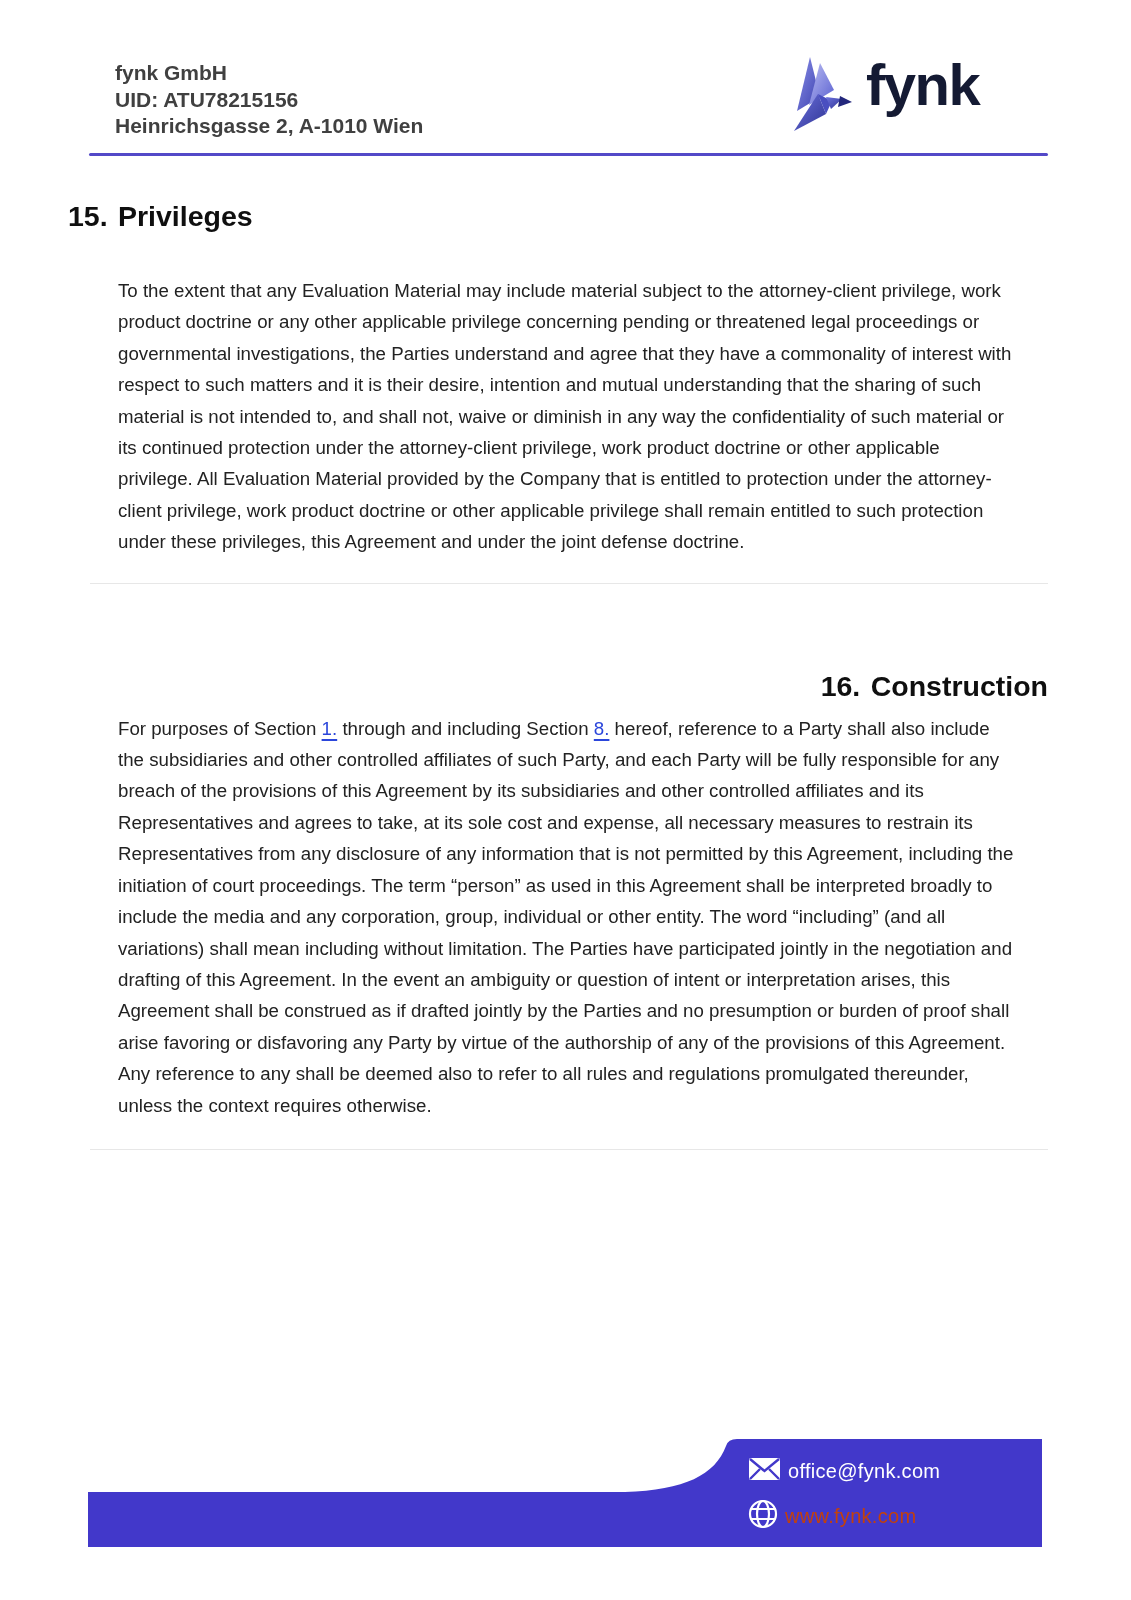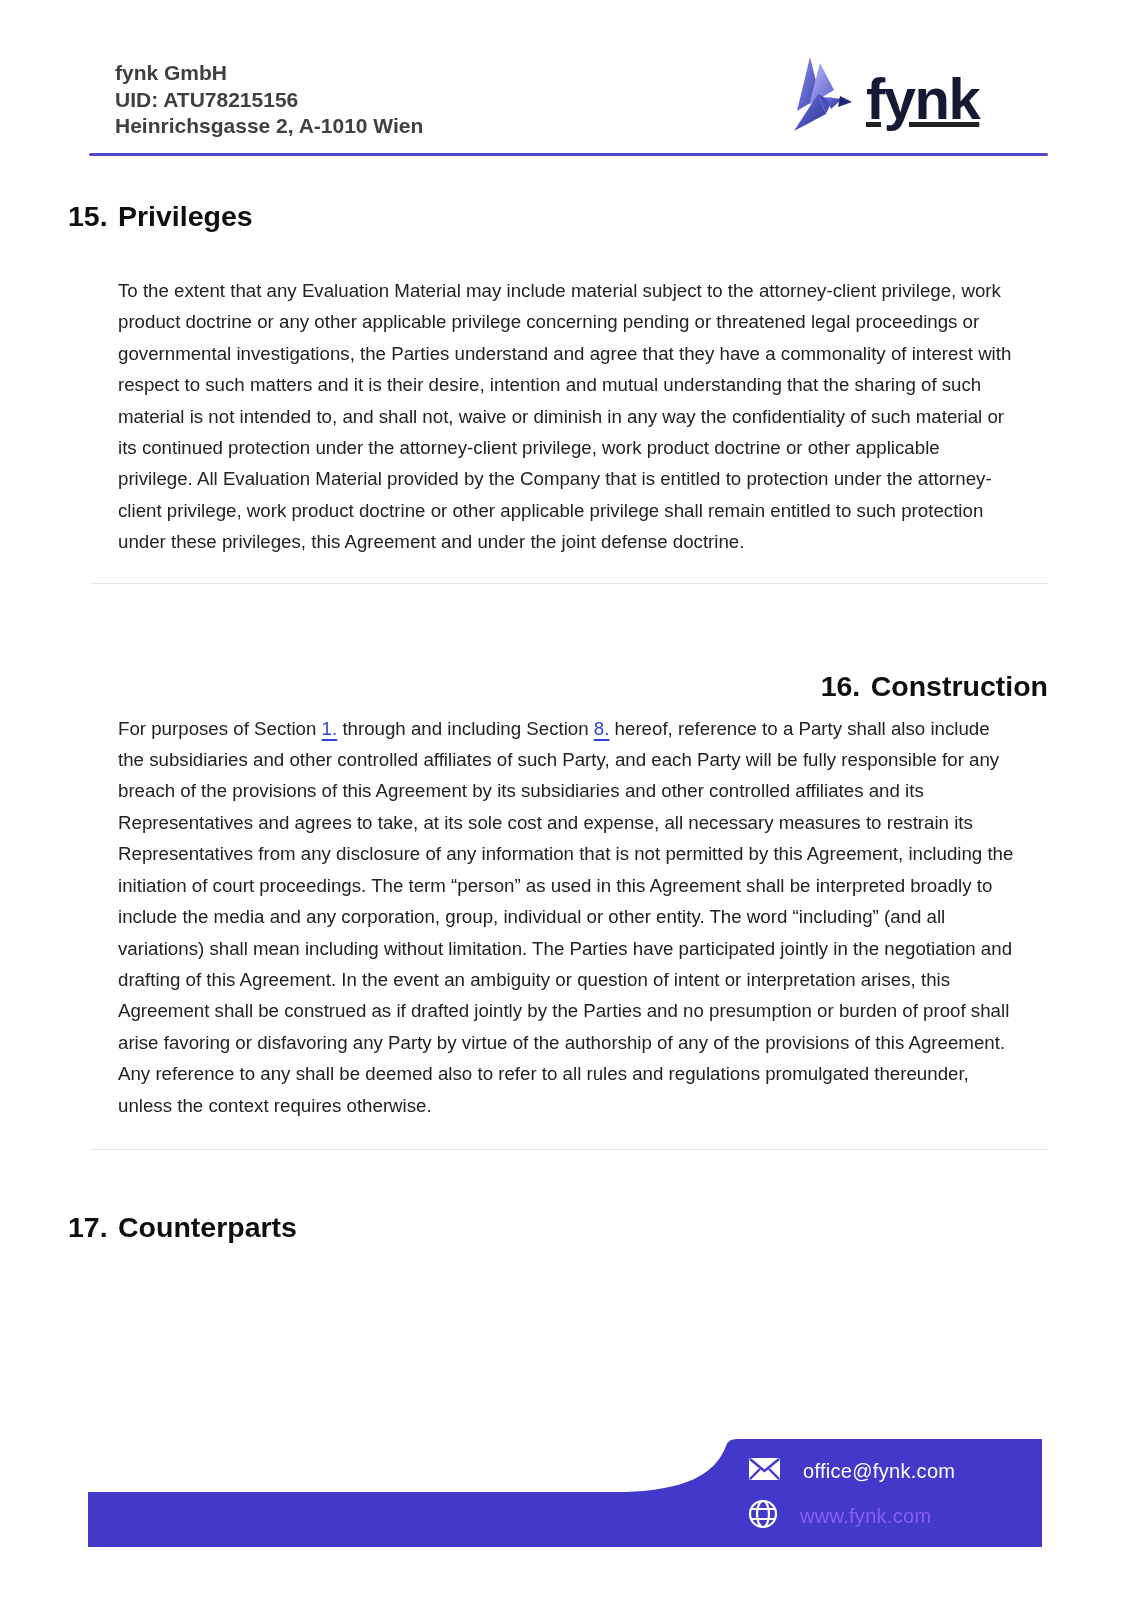--- a/index.html
+++ b/index.html
@@ -2,42 +2,42 @@
 <html><head>
 <meta charset="utf-8">
 <style>
   html,body{margin:0;padding:0;}
   body{
     width:1131px;height:1600px;position:relative;background:#ffffff;
     font-family:"Liberation Sans", sans-serif;color:#212121;overflow:hidden;
   }
   
   .header-block{position:absolute;top:60px;left:115px;font-size:21px;line-height:26.5px;color:#404040;font-weight:bold;}
-  .logo{position:absolute;top:56px;left:790px;display:flex;align-items:center;gap:14px;text-decoration:underline;}
+  .logo{position:absolute;top:56px;left:790px;display:flex;gap:14px;}
   .logo-word{font-size:58px;font-weight:800;color:#141a33;letter-spacing:-1.5px;line-height:1;}
   .top-rule{position:absolute;top:153px;left:89px;width:959px;height:3px;background:#5349c8;border-radius:2px;}
   
   .content{position:absolute;top:180px;left:90px;width:958px;}
   .section-head{display:flex;font-size:28.5px;font-weight:700;color:#0f0f0f;line-height:34px;margin-left:-22px;}
   .section-num{width:50px;flex:0 0 50px;}
   .section-body{margin-left:28px;width:900px;font-size:18.7px;line-height:31.4px;color:#222222;}
   .h-15{margin-top:19px;}
   .b-15{margin-top:42px;}
   .sep-1{margin-top:25px;}
   .h-16{margin-top:85px;justify-content:flex-end;}
   .b-16{margin-top:10px;}
   .sep-2{margin-top:28px;}
   .h-17{margin-top:60px;}
   .b-17{margin-top:26px;}
   .sep{height:1px;background:#e7e7e7;width:958px;}
   .inline-link{color:#2b46db;text-decoration:underline;text-underline-offset:4px;text-decoration-thickness:1.5px;cursor:pointer;}
   
   .footer-svg{position:absolute;left:0;top:1430px;}
   .footer-rows{position:absolute;left:748px;top:1455px;display:flex;flex-direction:column;gap:13px;}
-  .footer-row{display:flex;align-items:center;gap:22px;color:#ffffff;font-size:20px;letter-spacing:0.3px;height:32px;}
+  .footer-row{display:flex;align-items:center;gap:7px;color:#ffffff;font-size:20px;letter-spacing:0.3px;height:32px;}
 </style>
 </head>
 <body>
 
 <div class="header-block">
   <div>fynk GmbH</div>
   <div>UID: ATU78215156</div>
   <div>Heinrichsgasse 2, A-1010 Wien</div>
 </div>
 
@@ -82,24 +82,20 @@
   <div class="sep sep-1"></div>
 
   <div class="section-head h-16">
     <span class="section-num">16.</span>
     <span>Construction</span>
   </div>
   <div class="section-body b-16"><span>For purposes of Section </span><a class="inline-link">1.</a><span> through and including Section </span><a class="inline-link">8.</a><span> hereof, reference to a Party shall also include the subsidiaries and other controlled affiliates of such Party, and each Party will be fully responsible for any breach of the provisions of this Agreement by its subsidiaries and other controlled affiliates and its Representatives and agrees to take, at its sole cost and expense, all necessary measures to restrain its Representatives from any disclosure of any information that is not permitted by this Agreement, including the initiation of court proceedings. The term “person” as used in this Agreement shall be interpreted broadly to include the media and any corporation, group, individual or other entity. The word “including” (and all variations) shall mean including without limitation. The Parties have participated jointly in the negotiation and drafting of this Agreement. In the event an ambiguity or question of intent or interpretation arises, this Agreement shall be construed as if drafted jointly by the Parties and no presumption or burden of proof shall arise favoring or disfavoring any Party by virtue of the authorship of any of the provisions of this Agreement. Any reference to any shall be deemed also to refer to all rules and regulations promulgated thereunder, unless the context requires otherwise.</span></div>
 
   <div class="sep sep-2"></div>
 
-  <div class="section-head h-17">
-    <span class="section-num">17.</span>
-    <span>Counterparts</span>
-  </div>
 
 </div>
 
 <svg class="footer-svg" width="1131" height="120" viewBox="0 0 1131 120">
   <path d="M88 117 L88 62 L625 62 C685 60 715 45 726 16 Q728 9 737 9 L1042 9 L1042 117 Z" fill="#4238ca"></path>
 </svg>
 
 <div class="footer-rows">
   <div class="footer-row">
     <span>
@@ -112,15 +108,15 @@
     <a style="color:#ffffff;text-decoration:none;">office@fynk.com</a>
   </div>
   <div class="footer-row">
     <span>
       <svg width="30" height="30" viewBox="0 0 30 30">
         <circle cx="15" cy="15" r="13" fill="none" stroke="#ffffff" stroke-width="2.2"></circle>
         <ellipse cx="15" cy="15" rx="6" ry="13" fill="none" stroke="#ffffff" stroke-width="2.2"></ellipse>
         <path d="M2.5 10 H27.5 M2.5 20 H27.5" fill="none" stroke="#ffffff" stroke-width="2.2"></path>
       </svg>
     </span>
-    <a style="color:#8b5cf6;text-decoration:none;">www.fynk.com</a>
+    <a style="color:#c2410c;text-decoration:none;">www.fynk.com</a>
   </div>
 </div>
 
 </body></html>

